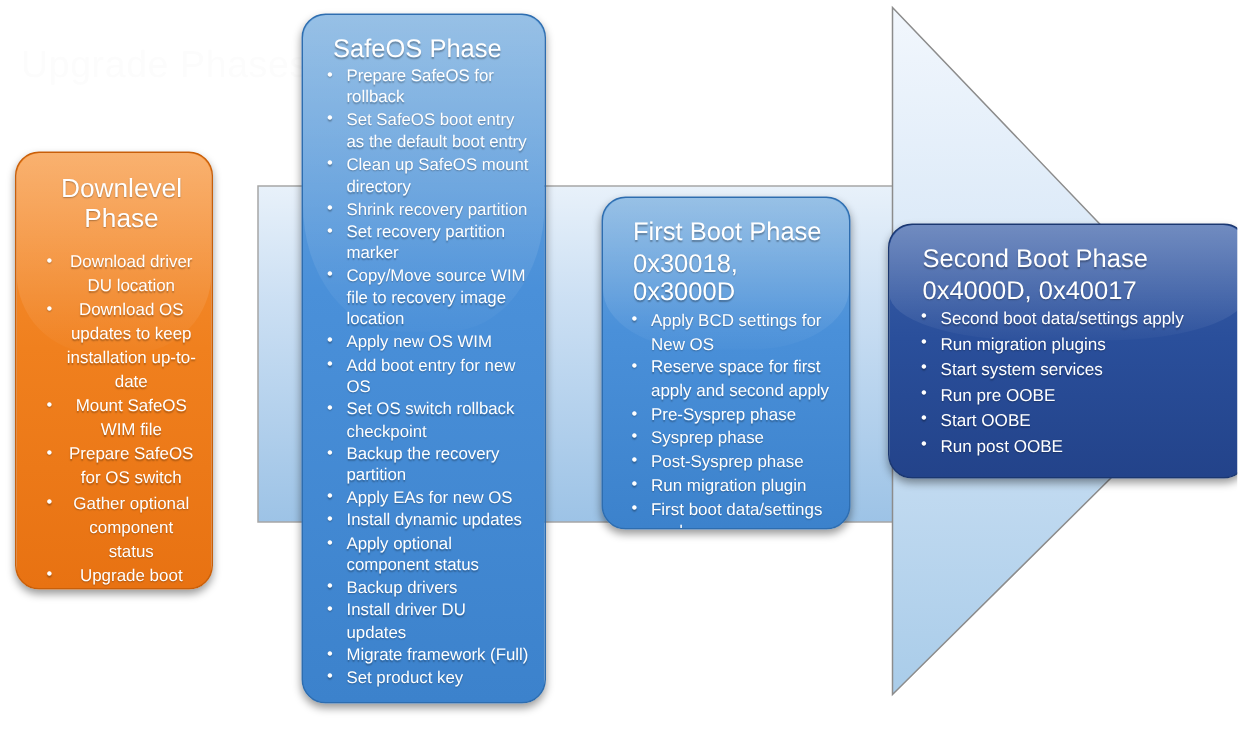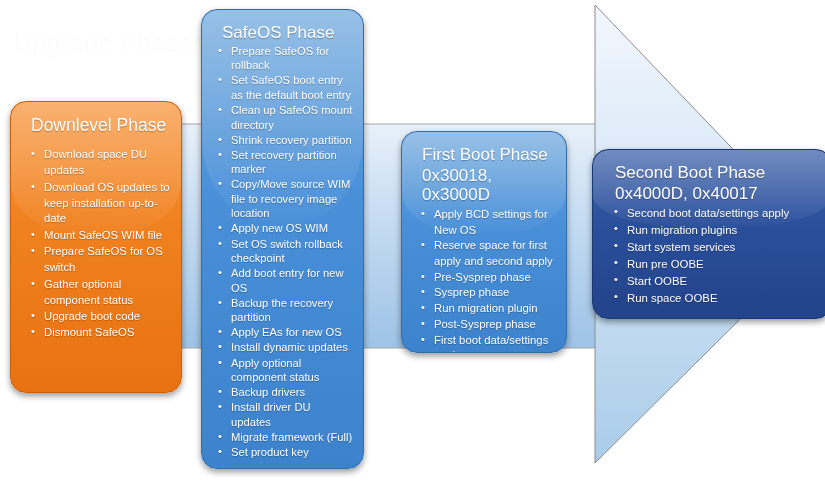--- a/index.html
+++ b/index.html
@@ -86,24 +86,25 @@
     content: "\2022";
     position: absolute;
     left: 4px;
     top: -1px;
     font-size: 11px;
   }
 
   
   #box-downlevel {
     left: 10px; top: 101px;
-    width: 172px; height: 292px;
+    width: 132px; height: 292px;
     background: linear-gradient(to bottom, #F79338 0%, #F0801E 45%, #E87212 100%);
     border: 1px solid #C85F0A;
     box-shadow: 0 3px 6px rgba(0,0,0,0.40);
+    text-align: center;
   }
   #box-safeos {
     left: 201px; top: 9px;
     width: 163px; height: 460px;
     background: linear-gradient(to bottom, #6FA8DC 0%, #4A90D9 40%, #3C82CC 100%);
     border: 1px solid #2E6DAF;
     box-shadow: 0 3px 6px rgba(0,0,0,0.40);
   }
   #box-firstboot {
     left: 401px; top: 131px;
@@ -181,21 +182,21 @@
 
     <path d="M 770,198 L 820,240 L 770,285 Z" fill="url(#gradTip)" stroke="none"></path>
   </svg>
 
   <div id="watermark">Upgrade Phases</div>
 
   <div class="phase-box" id="box-downlevel">
     <div class="sheen"></div>
     <div class="phase-title">Downlevel Phase</div>
     <ul class="phase-list">
-      <li>Download space DU updates</li>
+      <li>Download driver DU location</li>
       <li>Download OS updates to keep installation up-to-date</li>
       <li>Mount SafeOS WIM file</li>
       <li>Prepare SafeOS for OS switch</li>
       <li>Gather optional component status</li>
       <li>Upgrade boot code</li>
       <li>Dismount SafeOS</li>
 
     </ul>
   </div>
 
@@ -203,22 +204,22 @@
     <div class="sheen"></div>
     <div class="phase-title">SafeOS Phase</div>
     <ul class="phase-list">
       <li>Prepare SafeOS for rollback</li>
       <li>Set SafeOS boot entry as the default boot entry</li>
       <li>Clean up SafeOS mount directory</li>
       <li>Shrink recovery partition</li>
       <li>Set recovery partition marker</li>
       <li>Copy/Move source WIM file to recovery image location</li>
       <li>Apply new OS WIM</li>
+      <li>Add boot entry for new OS</li>
       <li>Set OS switch rollback checkpoint</li>
-      <li>Add boot entry for new OS</li>
       <li>Backup the recovery partition</li>
       <li>Apply EAs for new OS</li>
       <li>Install dynamic updates</li>
       <li>Apply optional component status</li>
       <li>Backup drivers</li>
       <li>Install driver DU updates</li>
       <li>Migrate framework (Full)</li>
       <li>Set product key</li>
 
     </ul>
@@ -226,35 +227,35 @@
 
   <div class="phase-box" id="box-firstboot">
     <div class="sheen"></div>
     <div class="phase-title">First Boot Phase</div>
     <div class="phase-code">0x30018, 0x3000D</div>
     <ul class="phase-list">
       <li>Apply BCD settings for New OS</li>
       <li>Reserve space for first apply and second apply</li>
       <li>Pre-Sysprep phase</li>
       <li>Sysprep phase</li>
+      <li>Post-Sysprep phase</li>
       <li>Run migration plugin</li>
-      <li>Post-Sysprep phase</li>
       <li>First boot data/settings apply</li>
 
     </ul>
   </div>
 
   <div class="phase-box" id="box-secondboot">
     <div class="sheen"></div>
     <div class="phase-title">Second Boot Phase</div>
     <div class="phase-code">0x4000D, 0x40017</div>
     <ul class="phase-list">
       <li>Second boot data/settings apply</li>
       <li>Run migration plugins</li>
       <li>Start system services</li>
       <li>Run pre OOBE</li>
       <li>Start OOBE</li>
-      <li>Run space OOBE</li>
+      <li>Run post OOBE</li>
 
     </ul>
   </div>
 
 </div>
 
 </body></html>

